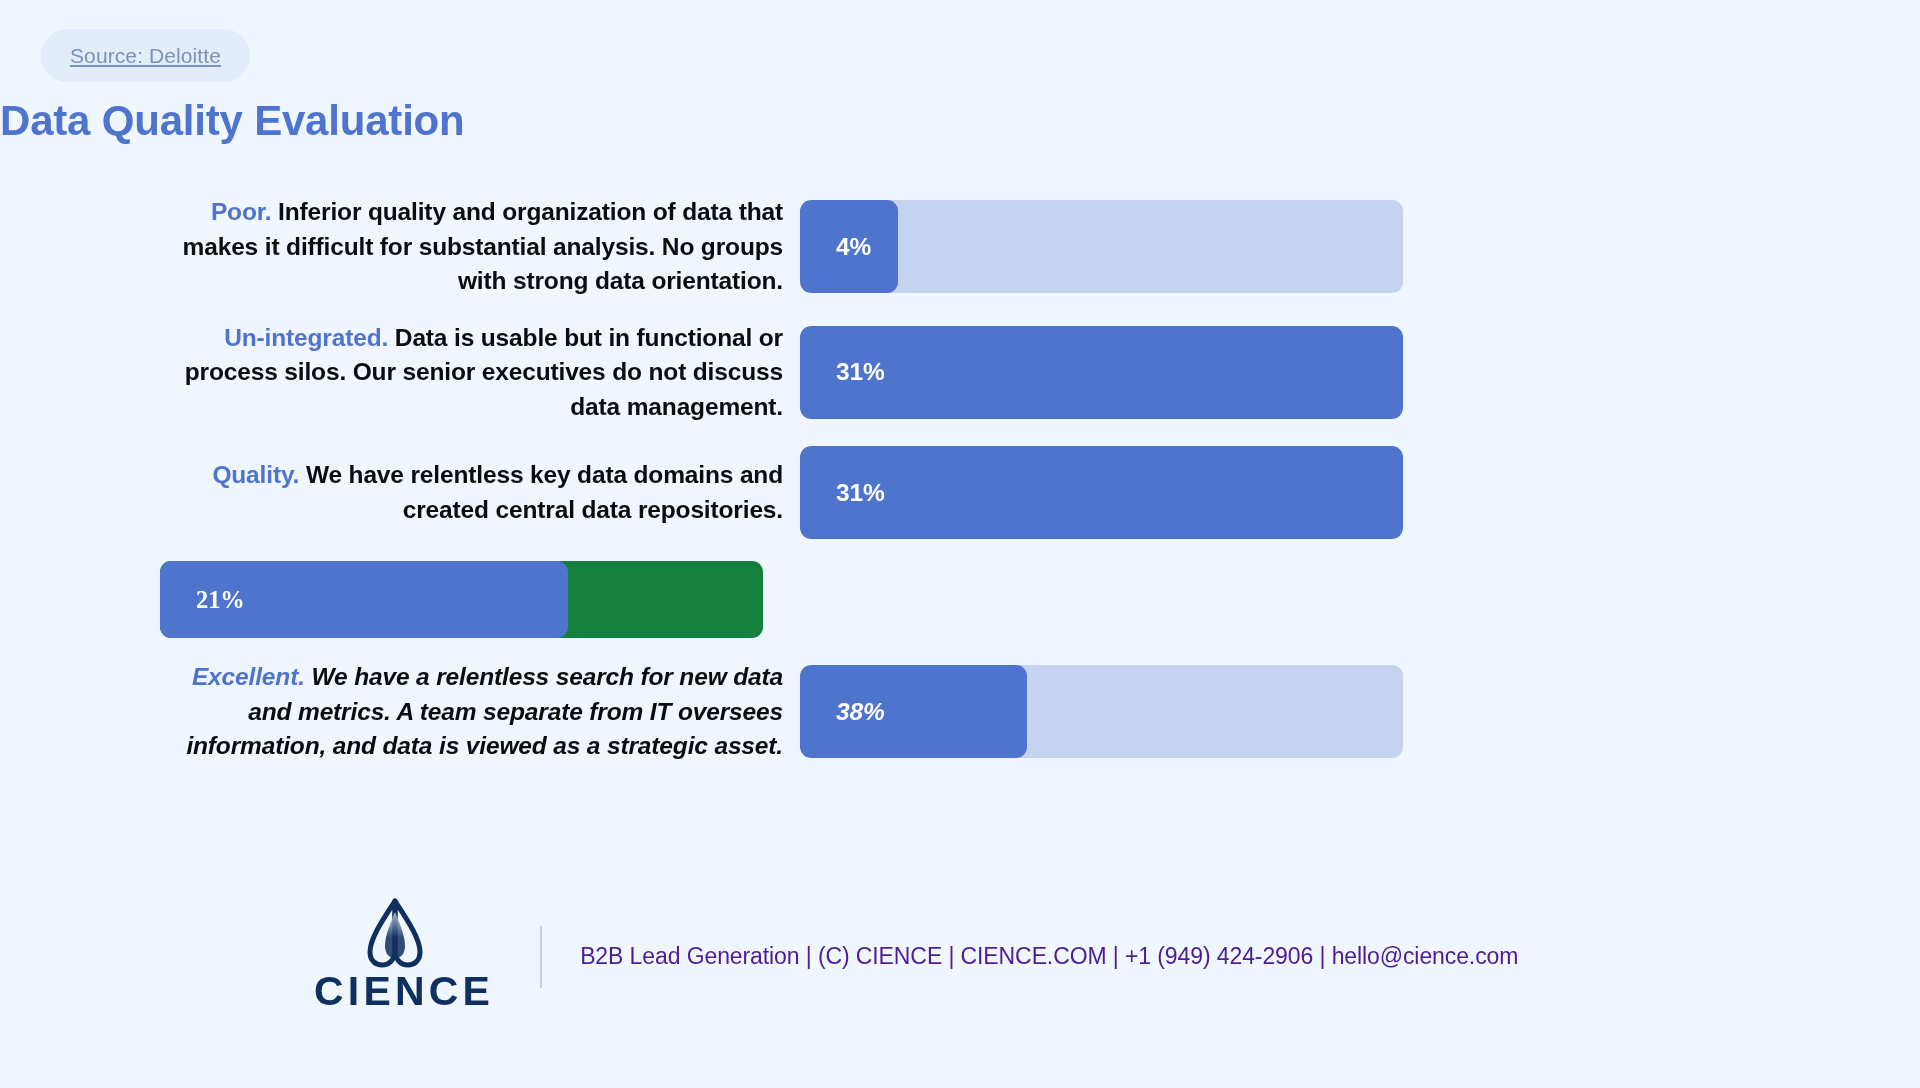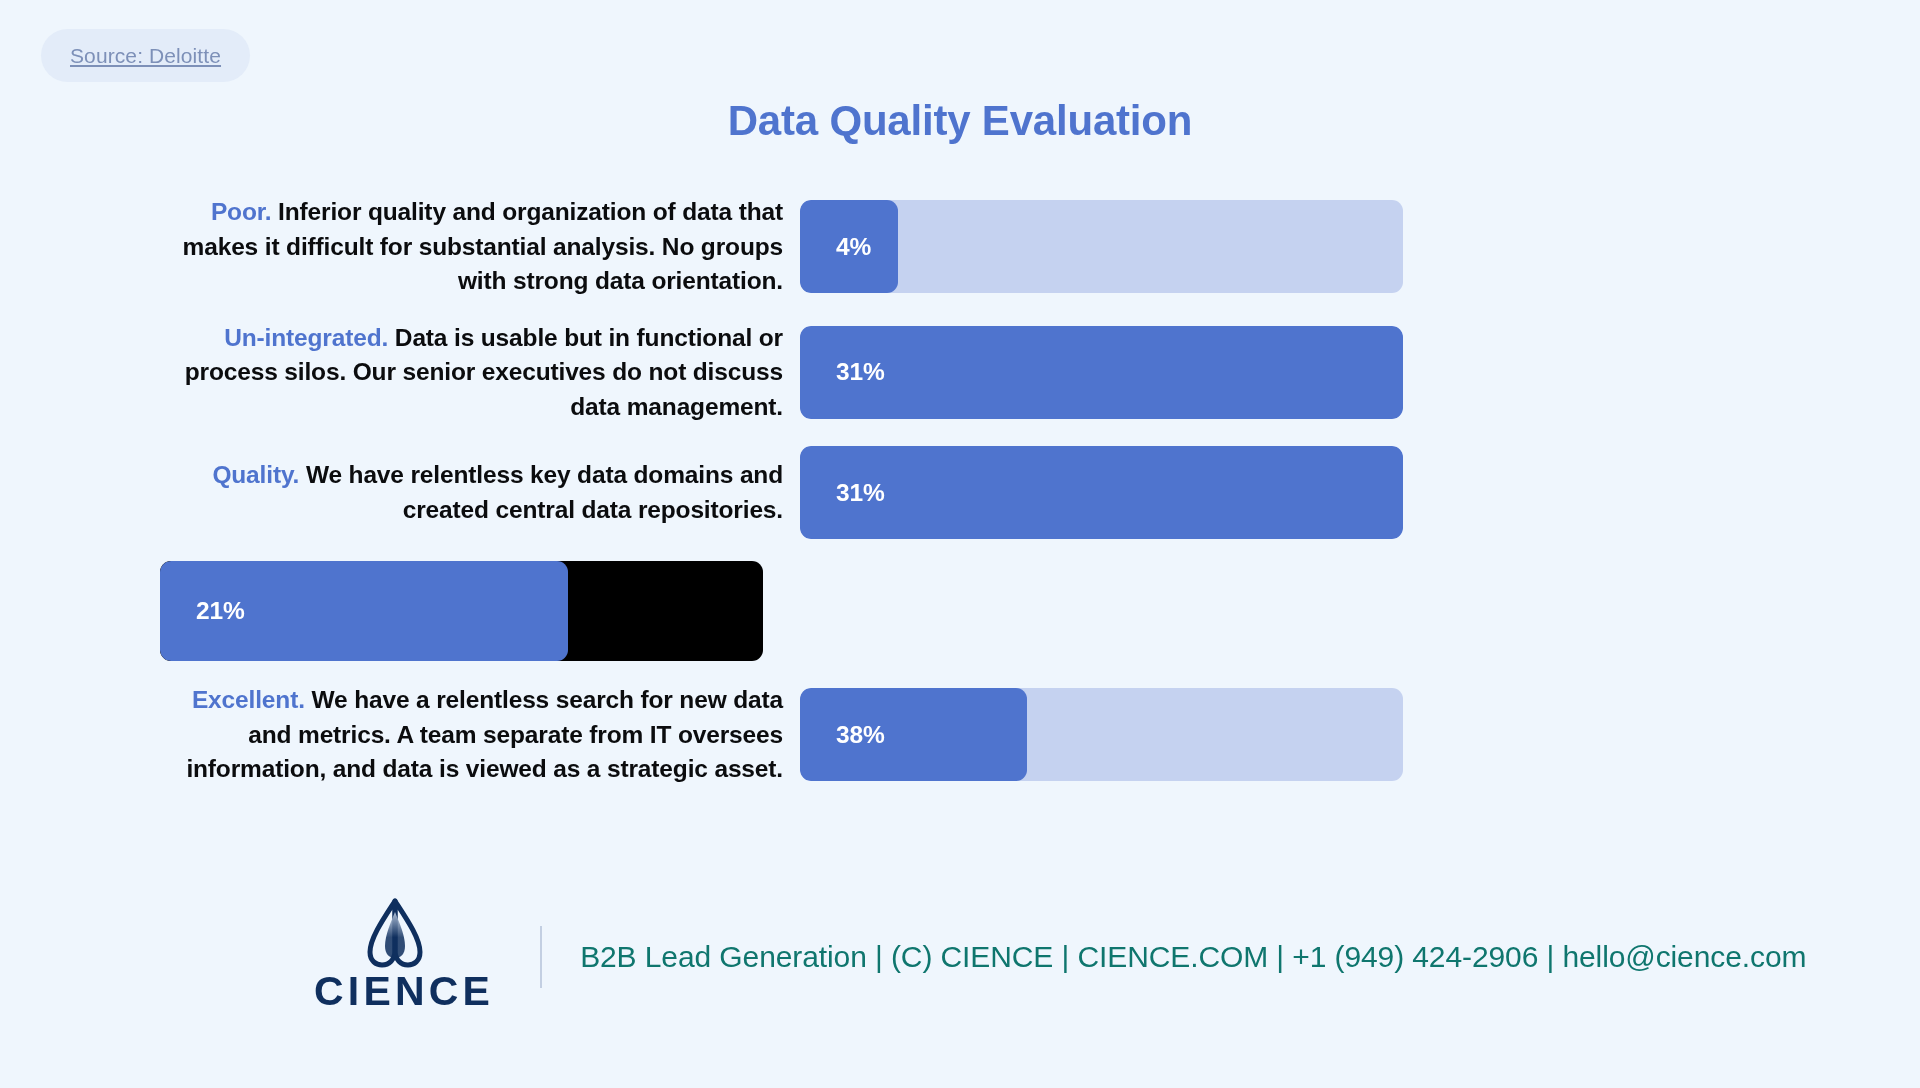--- a/index.html
+++ b/index.html
@@ -33,42 +33,42 @@
     white-space: nowrap;
     text-decoration: underline;
   }
 
   
   #chart-title {
     position: absolute;
     left: 0;
     right: 0;
     top: 97px;
-    text-align: center;
+    text-align: left;
     color: #4f74ce;
     font-size: 42px;
     font-weight: bold;
     letter-spacing: -.2px;
   }
 
   
   #chart-area {
     position: absolute;
     left: 0;
     top: 195px;
     width: 1920px;
   }
 
   .chart-row {
     display: flex;
     align-items: center;
     width: 1600px;
     margin: 0 auto 22px auto;
   }
-  .chart-row:last-child { margin-bottom: 12px; }
+  .chart-row:last-child { margin-bottom: 12px; font-style: italic; }
 
   .row-label {
     width: 640px;
     box-sizing: border-box;
     padding-right: 17px;
     text-align: right;
     color: #0b0c0e;
     font-size: 24.5px;
     font-weight: bold;
     line-height: 34.5px;
@@ -141,22 +141,22 @@
     letter-spacing: 4.2px;
   }
   #footer-divider {
     width: 2px;
     height: 62px;
     background: #c3cfe2;
     margin: 0 38px 0 46px;
     flex: none;
   }
   #footer-text {
-    color: #0f766e;
-    font-size: 30px;
+    color: #4c1d95;
+    font-size: 23px;
     letter-spacing: -.1px;
     white-space: nowrap;
   }
 </style>
 </head>
 <body>
 
 <div id="source-badge">
   <span>Source: Deloitte</span>
 </div>
@@ -192,21 +192,21 @@
       <span class="term">Quality.</span>
       <span>We have relentless key data domains and created central data repositories.</span>
     </div>
     <div class="bar-track" style="height: 93px; background: rgb(197, 210, 240);">
       <div class="bar-fill" style="width: 100%; background: rgb(79, 116, 206);"></div>
       <div class="bar-value">31%</div>
     </div>
   </div>
 
   <div class="chart-row">
-    <div class="bar-track" style="height: 100px; background: #000000;">
+    <div class="bar-track" style="height: 77px; background: #15803d; font-family: Liberation Serif, serif;">
       <div class="bar-fill" style="width: 67.7%; background: rgb(79, 116, 206);"></div>
       <div class="bar-value">21%</div>
     </div>
   </div>
 
   <div class="chart-row">
     <div class="row-label">
       <span class="term">Excellent.</span>
       <span>We have a relentless search for new data and metrics. A team separate from IT oversees information, and data is viewed as a strategic asset.</span>
     </div>

